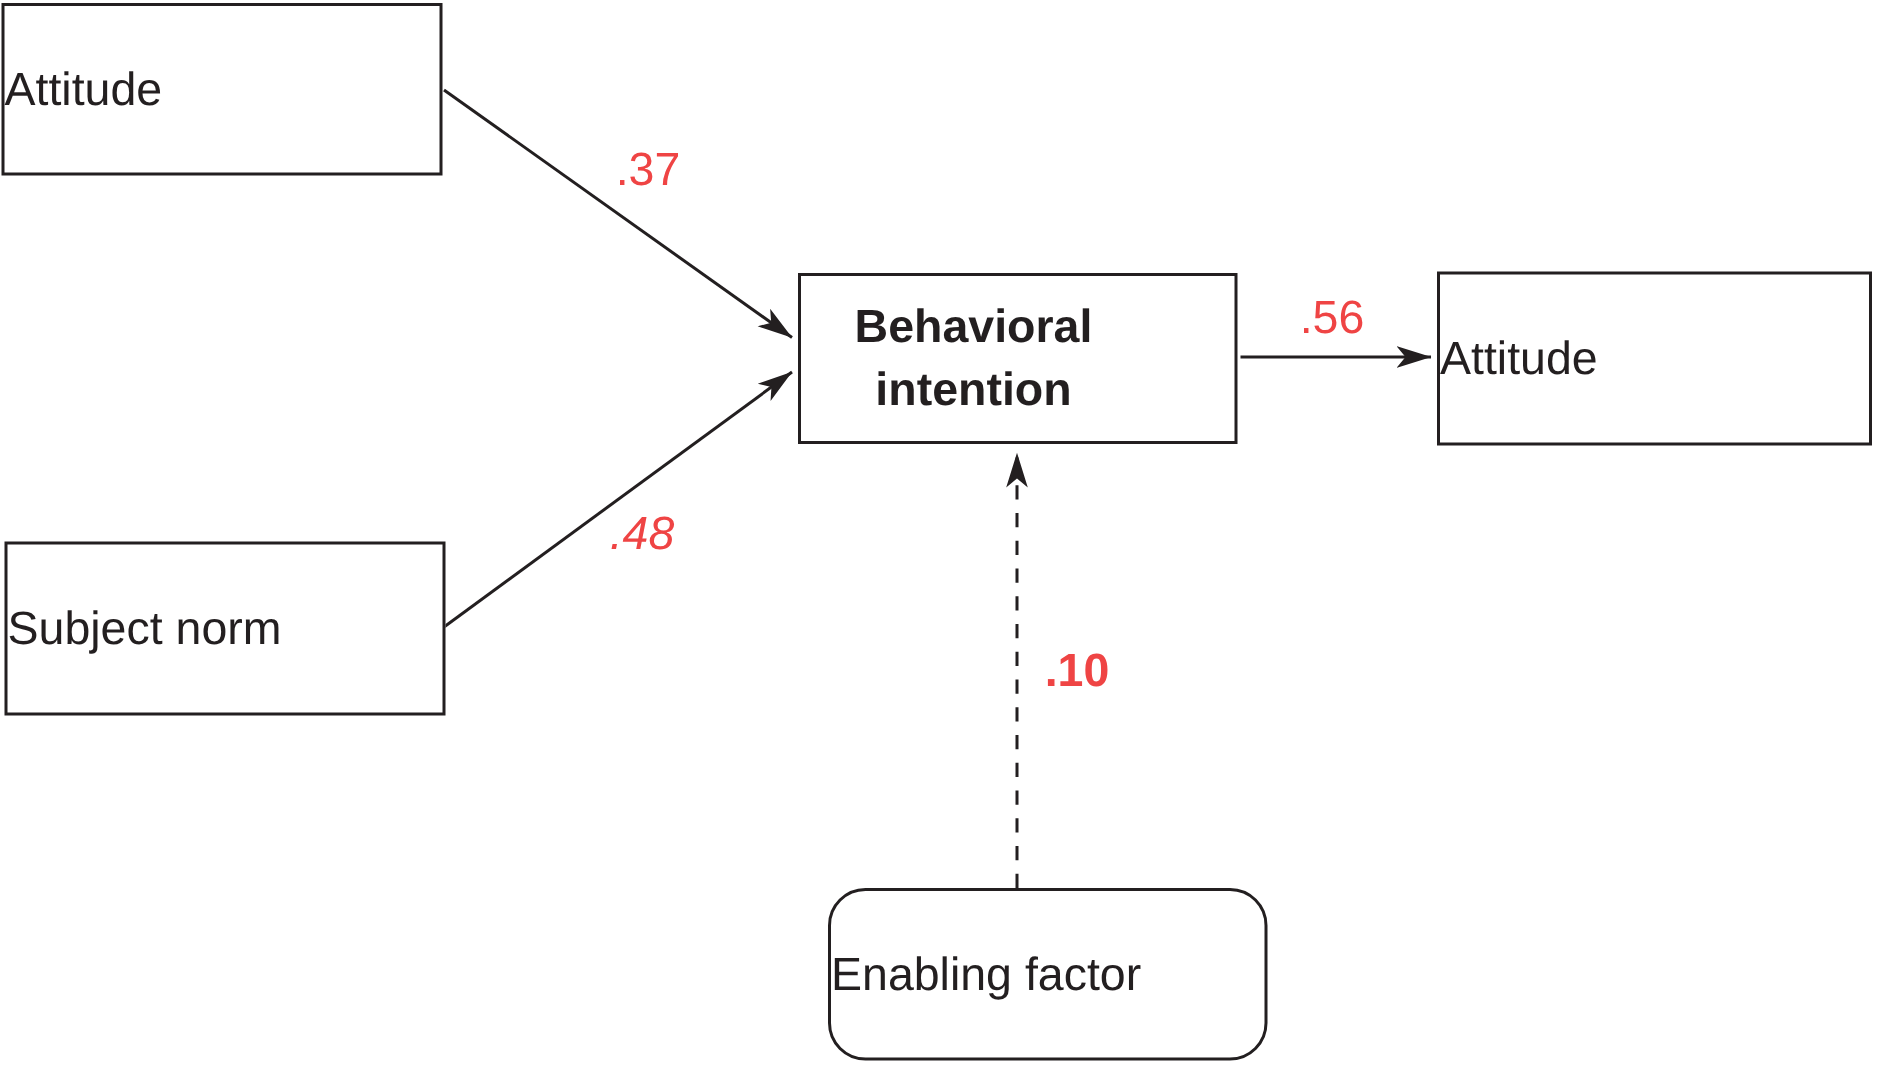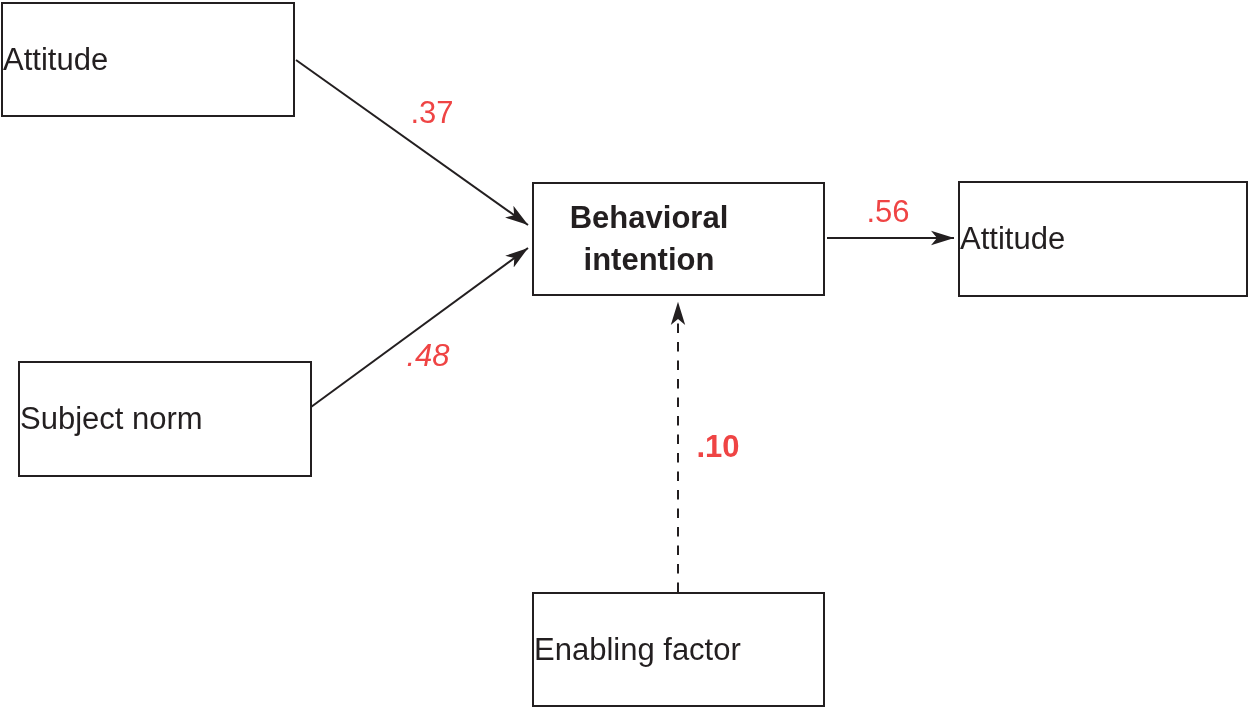--- a/index.html
+++ b/index.html
@@ -35,24 +35,24 @@
     text-align: center;
     font-size: 31px;
     line-height: 42px;
     color: #231f20;
   }
   .node .node-label {
     display: inline-block;
     max-width: 230px;
   }
   .node-attitude            { left: 1px;   top: 2px;   width: 294px; height: 115px; }
-  .node-subject-norm        { left: 18px;   top: 361px; width: 294px; height: 116px; }
+  .node-subject-norm        { left: 3px;   top: 361px; width: 294px; height: 116px; }
   .node-behavioral-intention{ left: 532px; top: 182px; width: 293px; height: 114px; font-weight: bold; }
   .node-behavior            { left: 958px; top: 181px; width: 290px; height: 116px; }
-  .node-enabling-factor     { left: 532px; top: 592px; width: 293px; height: 115px; }
+  .node-enabling-factor     { left: 552px; top: 592px; width: 293px; height: 115px; border-radius: 25px; }
   .coef {
     position: absolute;
     width: 64px;
     text-align: center;
     font-size: 31px;
     line-height: 32px;
     color: #ef4444;
   }
   .coef-37 { left: 400px; top: 97px;  }
   .coef-48 { left: 396px; top: 340px; font-style: italic; }

